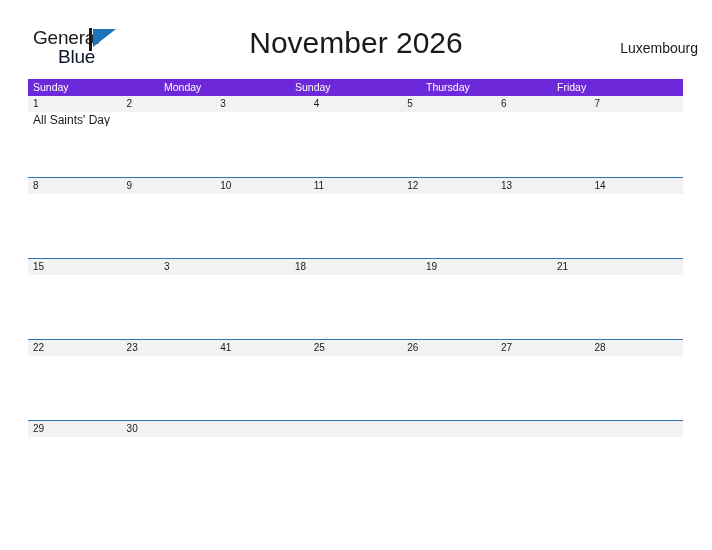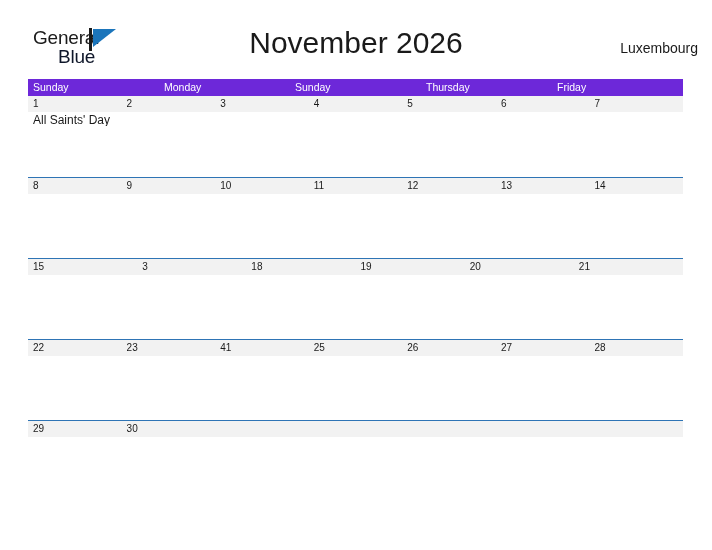--- a/index.html
+++ b/index.html
@@ -281,24 +281,20 @@
             </div>
             <div class="day-cell">
               <div class="day-num">18</div>
               <div class="day-events"></div>
             </div>
             <div class="day-cell">
               <div class="day-num">19</div>
               <div class="day-events"></div>
             </div>
             <div class="day-cell">
-              <div class="day-num">20</div>
-              <div class="day-events"></div>
-            </div>
-            <div class="day-cell">
               <div class="day-num">21</div>
               <div class="day-events"></div>
             </div>
           </div>
         </div>
         <div class="week-row">
           <div class="date-band"></div>
           <div class="day-cells">
             <div class="day-cell">
               <div class="day-num">22</div>

